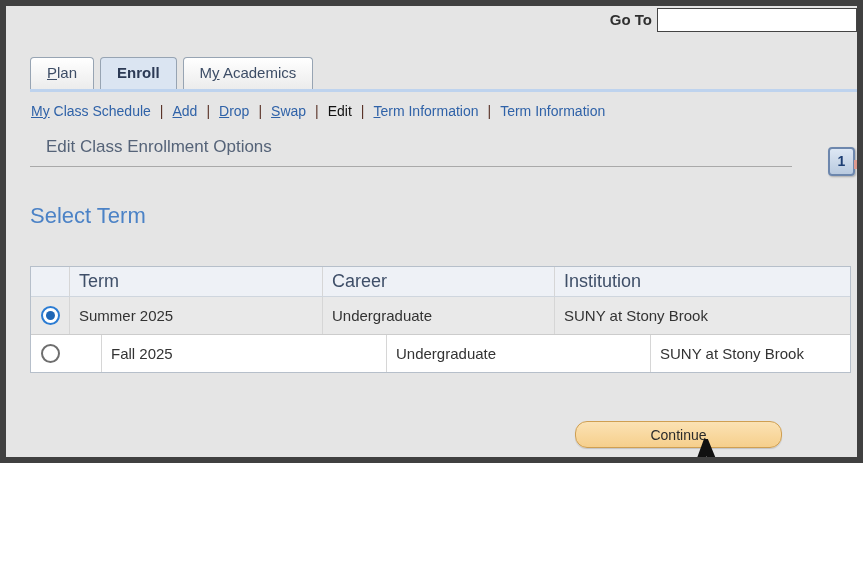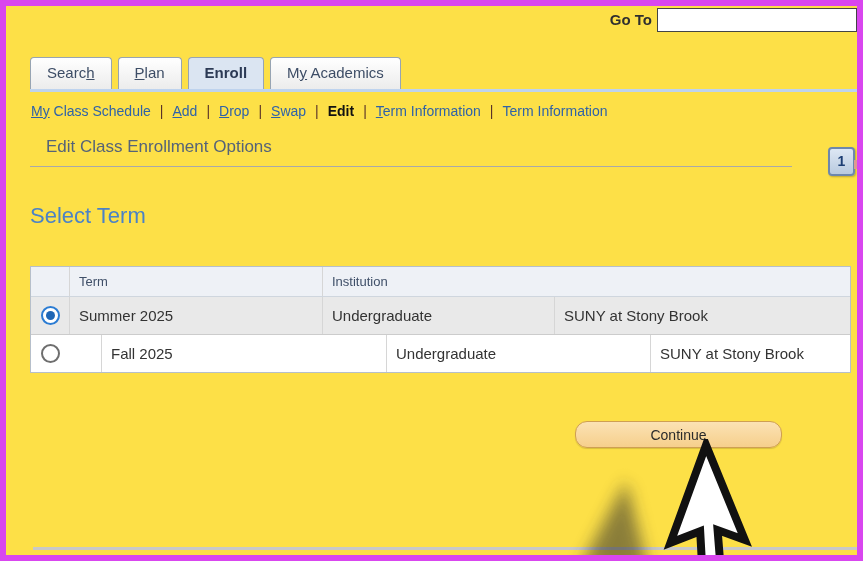--- a/index.html
+++ b/index.html
@@ -1,55 +1,55 @@
 <!DOCTYPE html>
 <html><head>
 <meta charset="utf-8">
 <style>
   html,body { margin:0; padding:0; background:#fff; }
   .frame {
-    position:relative; width:863px; height:561px; box-sizing:border-box;
-    border:6px solid #d946ef; background:#fde047; overflow:hidden;
+    position:relative; width:863px; height:463px; box-sizing:border-box;
+    border:6px solid #404040; background:#e5e5e5; overflow:hidden;
     font-family:"Liberation Sans", sans-serif; color:#333;
   }
   
   .goto-label { position:absolute; left:592px; top:5px; width:54px; text-align:right;
     font-weight:bold; font-size:15px; color:#2f2f2f; }
   .goto-input { position:absolute; left:651px; top:2px; width:200px; height:24px;
     border:1px solid #444; background:#fff; box-sizing:border-box; font-size:14px; padding:0 4px; }
   
   .tabs { position:absolute; left:24px; top:51px; display:flex; align-items:flex-end; height:32px; }
   .tab { box-sizing:border-box; height:32px; margin-right:6px; padding:6px 16px 0 16px;
     border:1px solid #97a4b3; border-bottom:none; border-radius:4px 4px 0 0;
     background:linear-gradient(#ffffff,#ececec); color:#3d4d66; font-size:15px; cursor:pointer; }
   .tab.active { background:#dbe5f2; font-weight:bold; color:#2c3a55;margin-top:6px; }
   .tabbar-line { position:absolute; left:24px; top:83px; width:827px; height:3px; background:#bed3ee; }
   
   .subnav { position:absolute; left:25px; top:97px; font-size:14px; white-space:nowrap; }
   .subnav a { color:#2f62a8; text-decoration:none; cursor:pointer; }
-  .subnav .current { color:#111; font-weight:bold;text-align:center; }
+  .subnav .current { color:#111; font-weight:normal;text-align:center; }
   .subnav .pipe { color:#5a3328; margin:0 9px; }
   
   .page-title { position:absolute; left:24px; top:131px; font-size:17px; color:#556378;margin-left:16px; }
   .title-rule { position:absolute; left:24px; top:160px; width:762px; height:1px; background:#a9a9a9; }
   .step-box { position:absolute; left:822px; top:141px; width:27px; height:29px; box-sizing:border-box;
     background:linear-gradient(#dde7f4,#b9cadf); border:2px solid #6d87ad; border-radius:4px;
     color:#1d3e73; font-weight:bold; font-size:14px; text-align:center; line-height:25px;
     box-shadow:1px 1px 2px rgba(0,0,0,.25); }
   .step-next-sliver { position:absolute; left:848px; top:154px; width:4px; height:9px; background:#dd9a90; }
   
   .section-heading { position:absolute; left:24px; top:197px; font-size:22px; color:#4b82c6; }
   
   .term-table { position:absolute; left:24px; top:260px; width:821px; box-sizing:border-box;
     border:1px solid #b6bfca; background:#fff; }
   .tt-caption { height:27px; line-height:27px; padding-left:7px; background:#fdfdfe;
     color:#a85e17; font-weight:bold; font-size:15px; border-bottom:1px solid #ccd4dd; }
   .tt-row { display:grid; grid-template-columns:38px 253px 232px 1fr; align-items:center; }
   .tt-header { height:29px; background:#eef1f6; border-bottom:1px solid #cfd6de;
-    color:#3f4f68; font-size:13px; }
+    color:#3f4f68; font-size:18px; }
   .tt-header .cell { line-height:29px; }
   .cell { padding-left:9px; overflow:hidden; white-space:nowrap; }
   .cell + .cell { border-left:1px solid #d6d6d6; height:100%; box-sizing:border-box;
     display:flex; align-items:center; }
   .tt-data { height:37px; font-size:15px; color:#333; }
   .tt-data + .tt-data { border-top:1px solid #cccccc;gap:32px; }
   .tt-data.striped { background:#e9e9e9; }
   .radio-cell { display:flex; justify-content:center; align-items:center; height:100%; }
   .radio { width:15px; height:15px; border-radius:50%; background:#fff;
     border:2px solid #6e6e6e; box-sizing:content-box; position:relative; cursor:pointer; }
@@ -68,40 +68,40 @@
 </style>
 </head>
 <body>
 
 <div class="frame">
 
   <div class="goto-label">Go To</div>
   <input class="goto-input" type="text" value="" style="">
 
   <div class="tabs" id="tabs">
-      <div class="tab">Searc<u>h</u></div>
       <div class="tab"><u>P</u>lan</div>
       <div class="tab active">Enroll</div>
       <div class="tab">M<u>y</u> Academics</div>
     </div>
   <div class="tabbar-line"></div>
 
   <div class="subnav" id="subnav"><a class=""><u>My</u> Class Schedule</a><span class="pipe">|</span><a class=""><u>A</u>dd</a><span class="pipe">|</span><a class=""><u>D</u>rop</a><span class="pipe">|</span><a class=""><u>S</u>wap</a><span class="pipe">|</span><a class="current">Edit</a><span class="pipe">|</span><a class=""><u>T</u>erm Information</a><span class="pipe">|</span><a class="">Term Information</a></div>
 
   <div class="page-title">Edit Class Enrollment Options</div>
   <div class="title-rule"></div>
   <div class="step-box">1</div>
   <div class="step-next-sliver"></div>
 
   <div class="section-heading">Select Term</div>
 
   <div class="term-table">
     <div class="tt-row tt-header" id="tt-header">
         <div class="cell"></div>
         <div class="cell">Term</div>
+        <div class="cell">Career</div>
         <div class="cell">Institution</div>
       </div>
     <div id="tt-body">
         <div class="tt-row tt-data striped">
           <div class="cell radio-cell" style="padding-left: 0px;">
             <div class="radio selected"></div>
           </div>
           <div class="cell">Summer 2025</div>
           <div class="cell">Undergraduate</div>
           <div class="cell">SUNY at Stony Brook</div>

